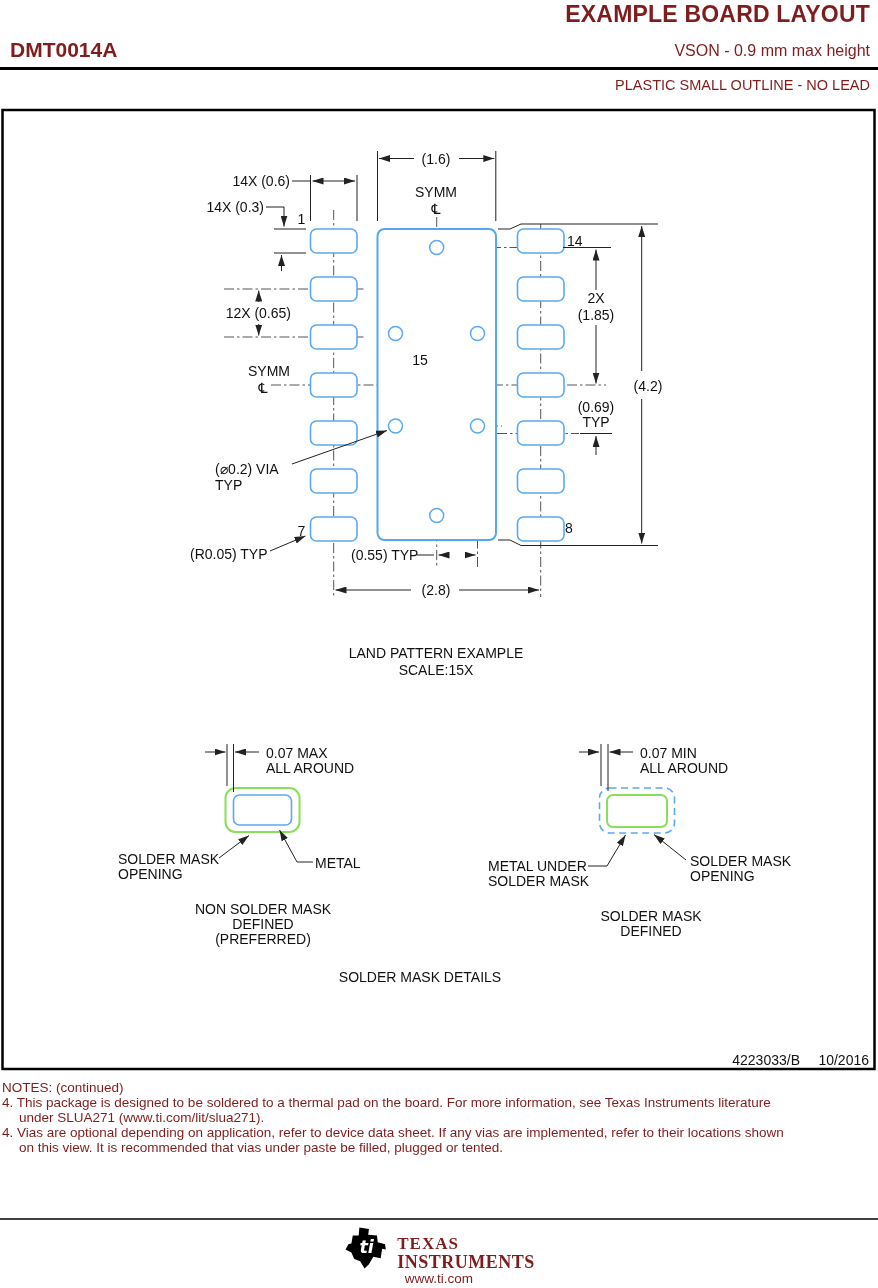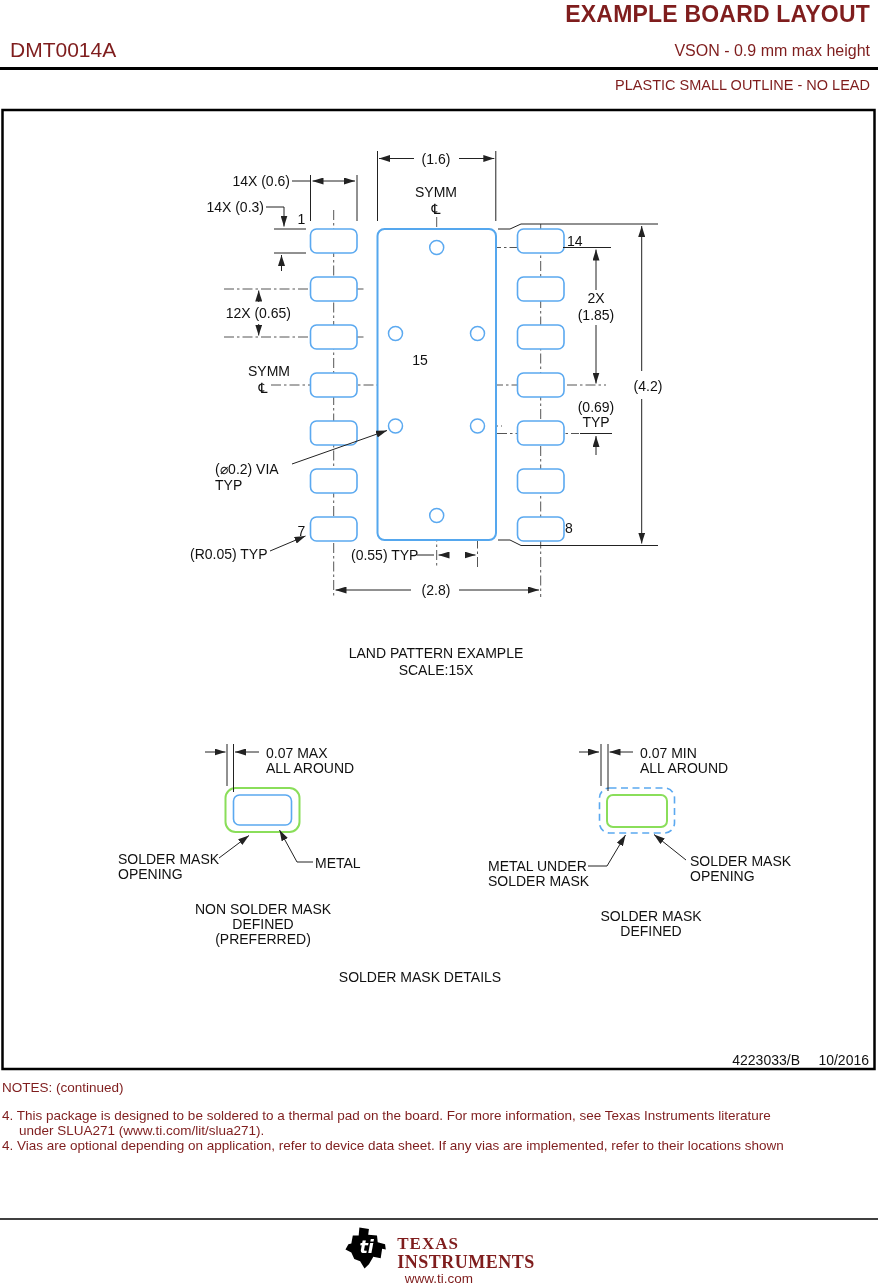--- a/index.html
+++ b/index.html
@@ -1,38 +1,38 @@
 <!DOCTYPE html>
 <html><head>
 <meta charset="utf-8">
 <style>
   html,body{margin:0;padding:0;background:#fff;}
   #page{position:relative;width:878px;height:1288px;background:#fff;overflow:hidden;
         font-family:"Liberation Sans","DejaVu Sans",sans-serif;color:#7f1d1d;}
   .abs{position:absolute;}
   
   .hdr-title{top:1px;right:8px;font-size:23px;font-weight:bold;letter-spacing:.2px;}
-  .hdr-part{top:38px;left:10px;font-size:21px;font-weight:normal;}
+  .hdr-part{top:38px;left:10px;font-size:21px;font-weight:bold;}
   .hdr-pkg{top:42px;right:8px;font-size:16px;font-weight:normal;}
   .hdr-sub{top:77px;right:8px;font-size:14.5px;text-align:right;}
   
   svg.sheet{position:absolute;left:0;top:0;}
   svg.sheet text{font-family:"Liberation Sans","DejaVu Sans",sans-serif;font-size:14px;fill:#111;}
   text.mid{text-anchor:middle;} text.end{text-anchor:end;}
   .pad{fill:#fff;stroke:#5ba9f0;stroke-width:1.6;}
   .thermal{fill:#fff;stroke:#55a7ee;stroke-width:2;}
   .via{fill:#fff;stroke:#5ba9f0;stroke-width:1.5;}
   .cl{stroke:#555;stroke-width:1;fill:none;stroke-dasharray:10 3 2.5 3;}
   .dim{stroke:#222;stroke-width:1;fill:none;}
   .green{fill:none;stroke:#8ade5a;stroke-width:2;}
   .bluln{fill:none;stroke:#5ba9f0;stroke-width:1.6;}
   .dash{stroke-dasharray:7 4.5;}
   
   .notes{top:1080px;left:2px;width:830px;font-size:13.5px;line-height:15px;}
-  .notes .nh{margin-bottom:13px;}
+  .notes .nh{}
   .notes .ln2{padding-left:17px;}
   
   .ti-logo{top:1226px;left:0;width:878px;display:flex;justify-content:center;align-items:flex-start;}
   .ti-mark{width:46px;height:44px;margin-right:8px;}
   .ti-words{font-family:"Liberation Serif","DejaVu Serif",serif;font-weight:bold;line-height:1;}
   .ti-words .t1{font-size:17px;letter-spacing:1px;margin-top:9px;}
   .ti-words .t2{font-size:18px;letter-spacing:.5px;margin-top:1px;}
   .ti-web{top:1271px;left:0;width:878px;text-align:center;font-size:13.5px;}
 </style>
 </head>
@@ -204,20 +204,21 @@
   </svg>
 
   <div class="abs notes">
     <div class="nh">NOTES: (continued)</div>
     <div>
       <div>4. This package is designed to be soldered to a thermal pad on the board. For more information, see Texas Instruments literature</div>
       <div class="ln2">under SLUA271 (www.ti.com/lit/slua271).</div>
     </div>
     <div>
       <div>4. Vias are optional depending on application, refer to device data sheet. If any vias are implemented, refer to their locations shown</div>
+      <div class="ln2">on this view. It is recommended that vias under paste be filled, plugged or tented.</div>
     </div>
   </div>
 
   <div class="abs ti-web">www.ti.com</div>
   <div class="abs ti-logo">
     <svg class="ti-mark" viewBox="0 0 60 60">
       <path d="M21,2 L34,4 L33,12 L45,13 L46,22 L56,25 L57,32 L52,31 L50,44 L40,42 L34,52 L28,58 L22,48 L14,45 L10,36 L2,32 L6,25 L10,24 L12,13 L20,13 Z" fill="#000"></path>
       <text x="21" y="37" font-family="'DejaVu Sans',sans-serif" font-size="24" font-weight="bold" font-style="italic" fill="#fff">ti</text>
     </svg>
     <div class="ti-words">

